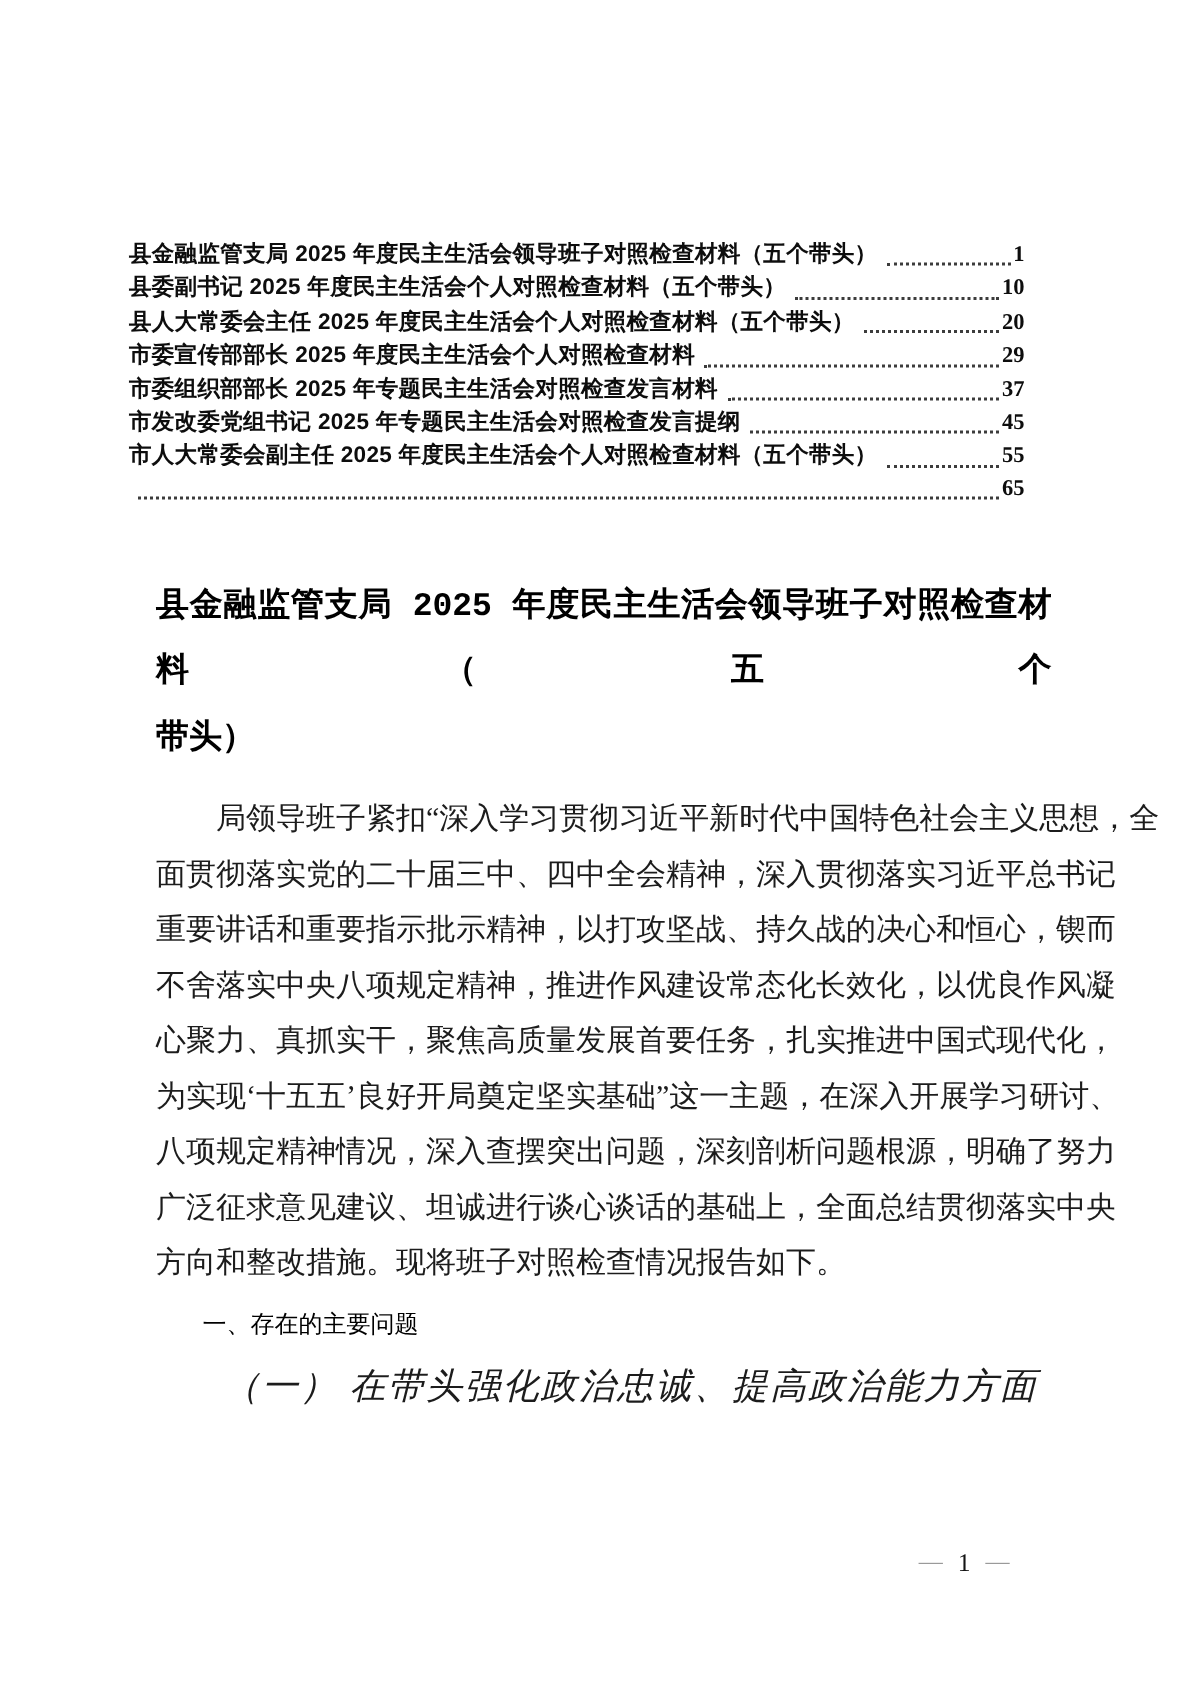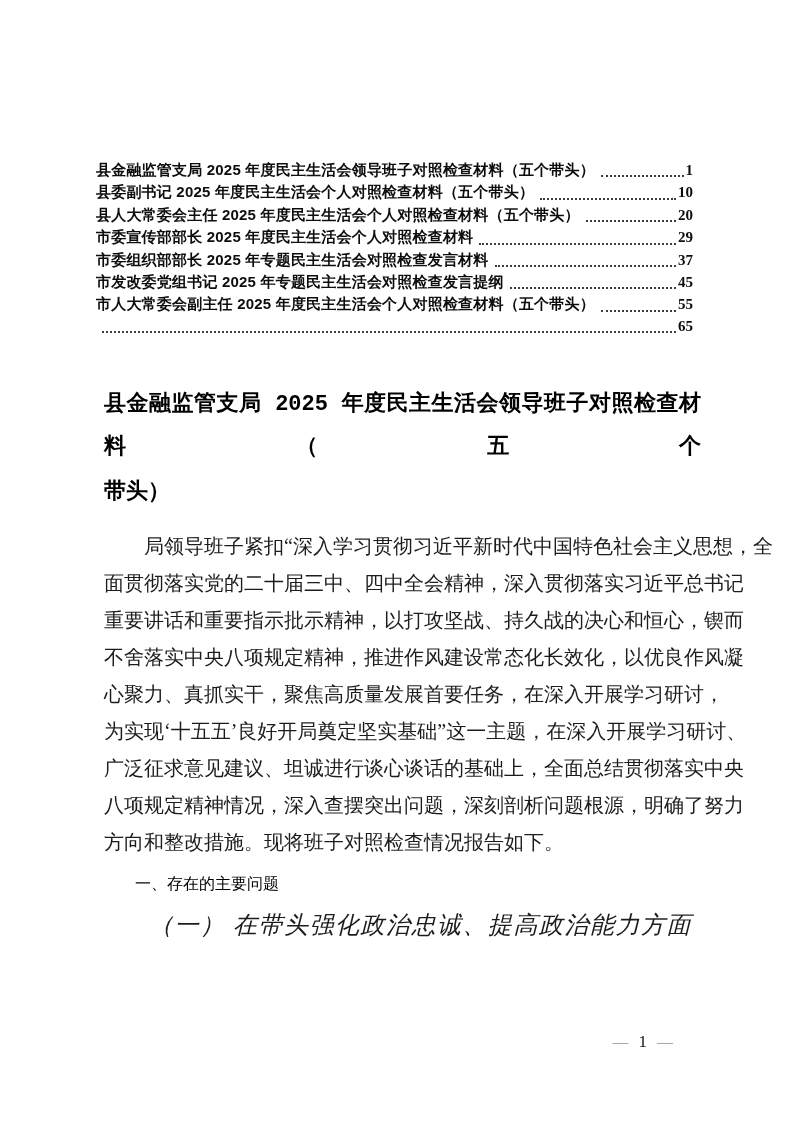--- a/index.html
+++ b/index.html
@@ -12,21 +12,21 @@
     width: 793px;
     height: 1122px;
     background: #ffffff;
     overflow: hidden;
     color: #111111;
   }
 
   
   .toc {
     position: absolute;
-    left: 96px;
+    left: 86px;
     width: 597px;
     top: 159px;
     font-family: "Liberation Sans", sans-serif;
     font-size: 15px;
     font-weight: 600;
     color: #0d0d0d;
   }
   .toc-row {
     display: flex;
     align-items: baseline;
@@ -185,24 +185,24 @@
     <span class="title-line">带头）</span>
   </h1>
 
   <div class="content">
     <div class="para">
 
         <div class="body-line">局领导班子紧扣“深入学习贯彻习近平新时代中国特色社会主义思想，全</div>
         <div class="body-line">面贯彻落实党的二十届三中、四中全会精神，深入贯彻落实习近平总书记</div>
         <div class="body-line">重要讲话和重要指示批示精神，以打攻坚战、持久战的决心和恒心，锲而</div>
         <div class="body-line">不舍落实中央八项规定精神，推进作风建设常态化长效化，以优良作风凝</div>
-        <div class="body-line">心聚力、真抓实干，聚焦高质量发展首要任务，在深入开展学习研讨，</div>
+        <div class="body-line">心聚力、真抓实干，聚焦高质量发展首要任务，扎实推进中国式现代化，</div>
         <div class="body-line">为实现‘十五五’良好开局奠定坚实基础”这一主题，在深入开展学习研讨、</div>
+        <div class="body-line">八项规定精神情况，深入查摆突出问题，深刻剖析问题根源，明确了努力</div>
         <div class="body-line">广泛征求意见建议、坦诚进行谈心谈话的基础上，全面总结贯彻落实中央</div>
-        <div class="body-line">八项规定精神情况，深入查摆突出问题，深刻剖析问题根源，明确了努力</div>
         <div class="body-line">方向和整改措施。现将班子对照检查情况报告如下。</div>
       </div>
     <h2 class="section-heading">一、存在的主要问题</h2>
     <h3 class="subsection-heading">（一） 在带头强化政治忠诚、提高政治能力方面</h3>
   </div>
 
   <footer class="page-footer">
     <span class="footer-dash">—</span>
     <span class="footer-num">1</span>
     <span class="footer-dash">—</span>

